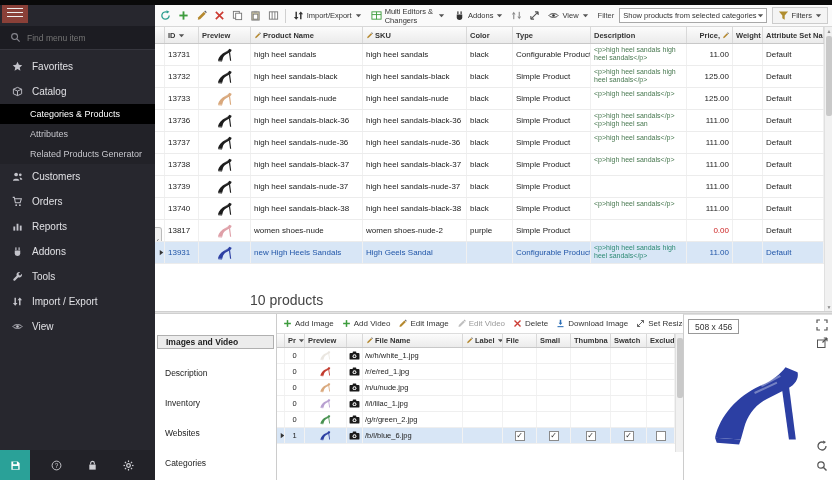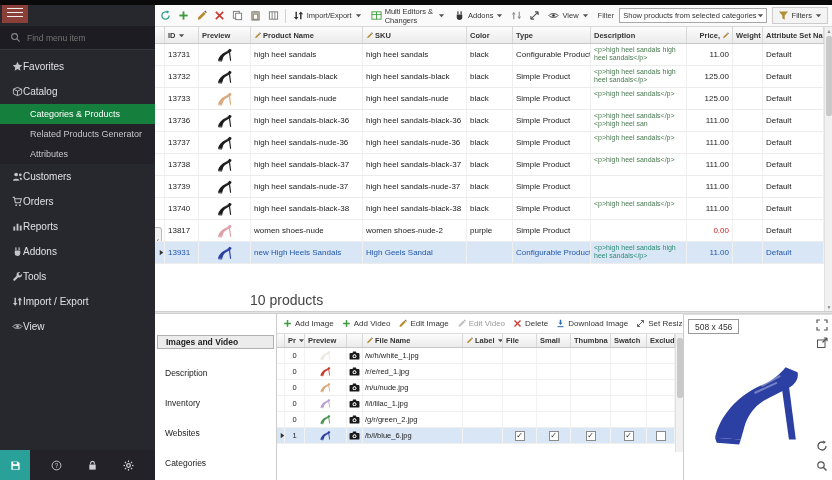--- a/index.html
+++ b/index.html
@@ -7,23 +7,23 @@
 body{font-family:"Liberation Sans","DejaVu Sans",sans-serif;background:#fff;position:relative;overflow:hidden;font-size:9px;color:#333}
 .app{position:absolute;inset:0}
 .titlebar{position:absolute;left:0;top:0;width:832px;height:5px;background:#0a0a0a;z-index:30}
 
 .sidebar{position:absolute;left:0;top:0;width:155px;height:480px;background:#27272e;color:#d6d6dc;z-index:20}
 .hamburger{position:absolute;left:2px;top:2px;width:26px;height:21px;background:#8a4038;display:flex;flex-direction:column;justify-content:center;gap:2.5px;padding:0 5px;cursor:pointer}
 .hamburger span{display:block;height:1.6px;background:#eee}
 .sb-search{position:absolute;left:0;top:26px;width:155px;height:24px;background:#1c1c22;border-bottom:1px solid #36363e;display:flex;align-items:center;gap:6px;padding:0 10px;color:#86868e}
 .sb-search input{background:transparent;border:none;outline:none;color:#9a9aa2;font-size:8.5px;width:110px;font-family:inherit}
 .sb-menu{position:absolute;left:0;top:54px;width:155px}
-.sb-item{height:25px;display:flex;align-items:center;padding-left:12px;font-size:10px;cursor:pointer;color:#e0e0e4}
+.sb-item{height:25px;display:flex;align-items:center;gap:9px;padding-left:12px;font-size:10px;cursor:pointer;color:#e0e0e4}
 .sb-child{height:20px;padding-left:30px;font-size:9px;background:#222228;color:#c6c6cc}
-.sb-active{background:#15803d;color:#fff}
+.sb-active{background:#000000;color:#fff}
 .sb-ic{color:#c3c3ca}
 .sb-ic svg{width:11px;height:11px}
 .sb-bottom{position:absolute;left:0;bottom:0;width:155px;height:30px;background:#222228;display:flex;align-items:center}
 .sb-save{width:30px;height:30px;background:#2aa198;display:flex;align-items:center;justify-content:center;cursor:pointer}
 .sb-bicons{flex:1;display:flex;justify-content:space-around;align-items:center;padding:0 8px;color:#cfcfd4}
 .sb-bicons .ic{cursor:pointer}
 .sb-bicons svg,.sb-save svg{width:13px;height:13px}
 
 .main{position:absolute;left:155px;top:5px;width:677px;height:475px;background:#fff}
 .toolbar{position:absolute;left:0;top:0;width:677px;height:22px;background:#fafafa;border-bottom:1px solid #d8d8d8;display:flex;align-items:center;gap:5px;padding:0 4px;font-size:7.5px;color:#333}
@@ -123,24 +123,24 @@
               <path fill="none" stroke="currentColor" d="M1.5 3.5 6 1.5l4.5 2v5L6 10.5l-4.5-2z"></path>
               <path fill="none" stroke="currentColor" d="M1.5 3.5 6 5.5l4.5-2M6 5.5v5"></path>
             </svg>
           </span>
           <span>Catalog</span>
         </div>
         <div class="sb-item sb-child sb-active">
           <span>Categories &amp; Products</span>
         </div>
         <div class="sb-item sb-child">
+          <span>Attributes</span>
+        </div>
+        <div class="sb-item sb-child">
           <span>Related Products Generator</span>
-        </div>
-        <div class="sb-item sb-child">
-          <span>Attributes</span>
         </div>
         <div class="sb-item">
           <span class="ic sb-ic">
             <svg viewBox="0 0 12 12">
               <circle cx="4.5" cy="3.8" r="2" fill="currentColor"></circle>
               <path fill="currentColor" d="M1 10.5c0-2.6 7-2.6 7 0Z"></path>
               <circle cx="9" cy="4.2" r="1.5" fill="currentColor"></circle>
               <path fill="currentColor" d="M8.4 7.1c1.7.1 2.8 1 2.8 2.4H9Z"></path>
             </svg>
           </span>

